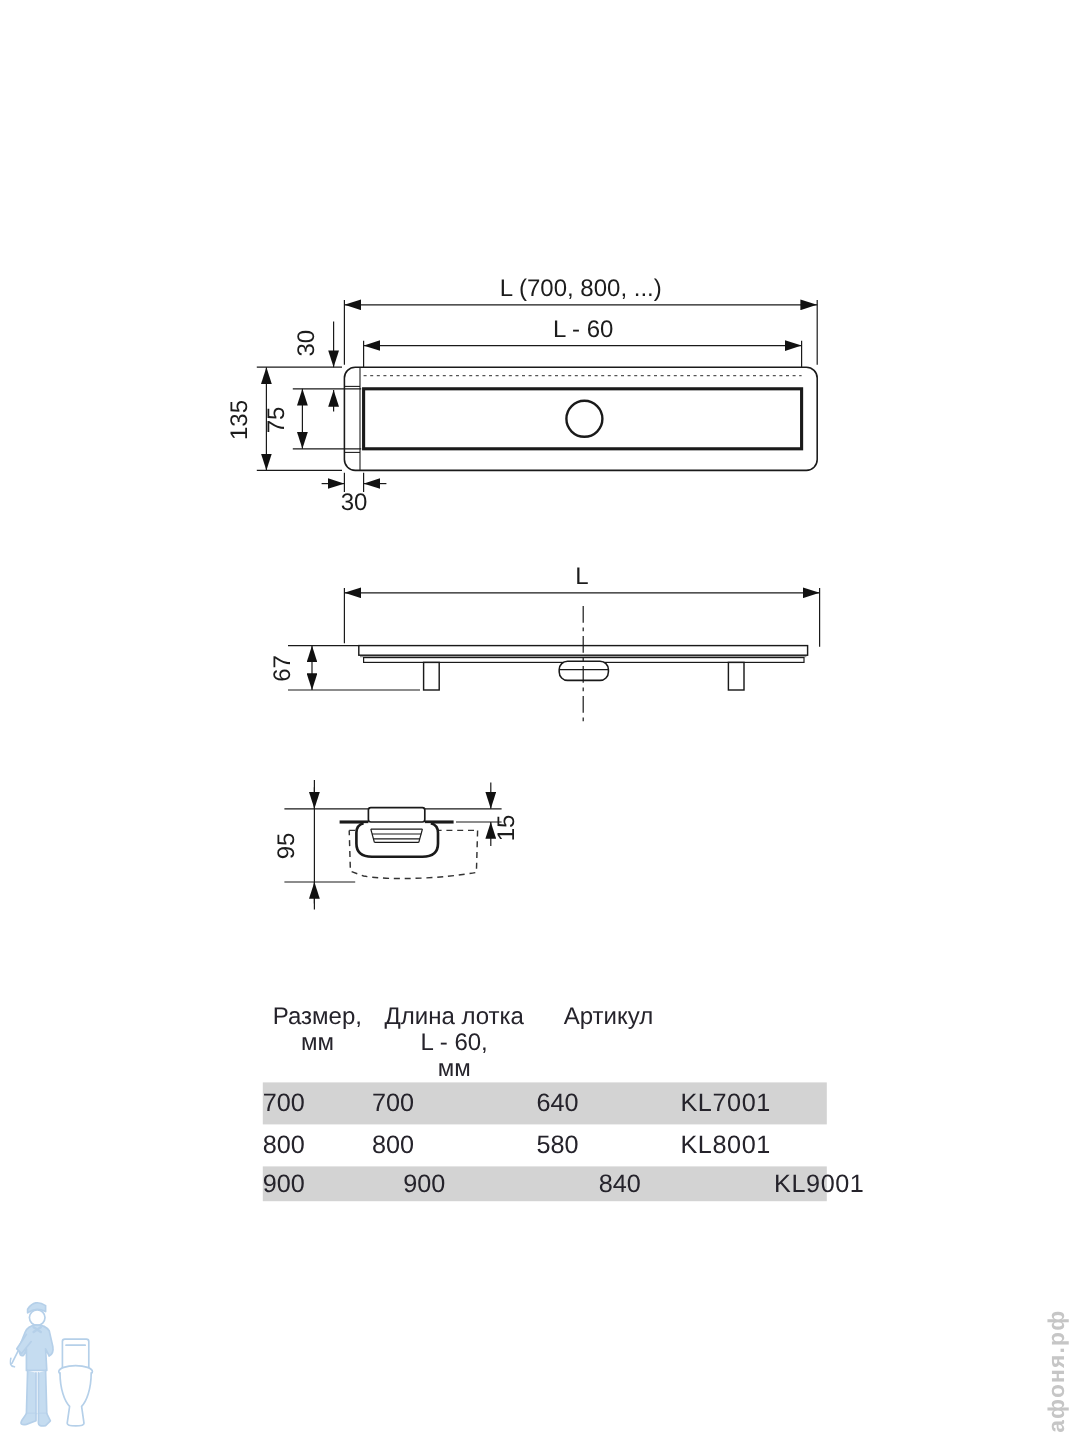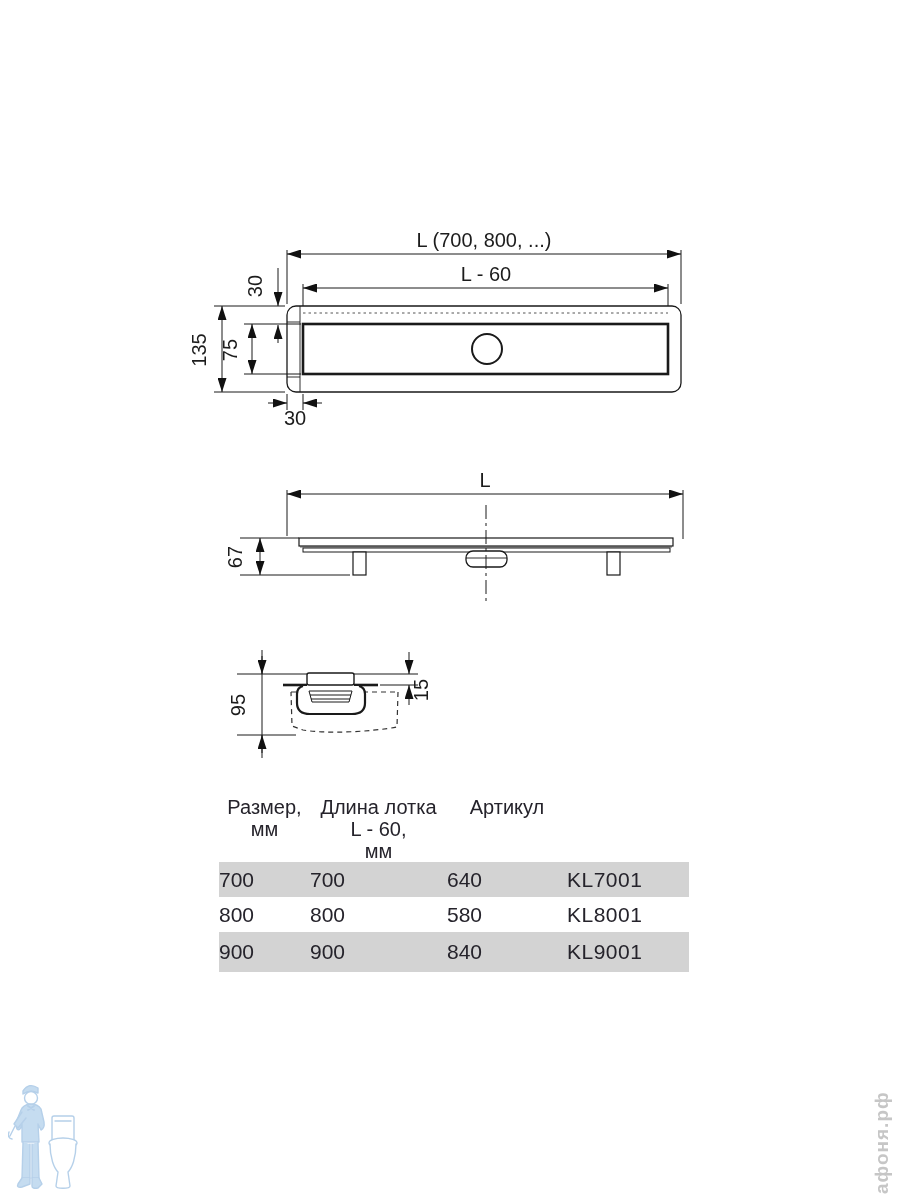--- a/index.html
+++ b/index.html
@@ -6,21 +6,21 @@
   #page{
     position:relative;width:900px;height:1200px;background:#ffffff;overflow:hidden;
     font-family:"Liberation Sans",sans-serif;color:#25232b;
   }
   svg text{
     font-family:"Liberation Sans",sans-serif;
     fill:#1c1c1c;
   }
   .dimtext{font-size:20px;}
   
-  #spec-table{position:absolute;left:219px;top:796px;width:470px;}
+  #spec-table{position:absolute;left:219px;top:836px;width:470px;}
   .thead{
     display:grid;grid-template-columns:91px 137px 120px 122px;
     text-align:center;font-size:20px;line-height:22px;color:#25232b;
   }
   .thead .hcell span{display:block;}
   .hcell.bold{font-weight:normal;}
   .trows{position:absolute;left:0;top:66px;width:470px;}
   .trow{
     display:grid;grid-template-columns:91px 137px 120px 122px;
     align-items:center;font-size:21px;color:#25232b;
@@ -169,21 +169,21 @@
         <div>700</div>
         <div>640</div>
         <div class="sku">KL7001</div>
       </div>
       <div class="trow">
         <div>800</div>
         <div>800</div>
         <div>580</div>
         <div class="sku">KL8001</div>
       </div>
-      <div class="trow stripe" style="height:40px;">
+      <div class="trow stripe" style="height:29px;gap:26px;">
         <div>900</div>
         <div>900</div>
         <div>840</div>
         <div class="sku">KL9001</div>
       </div>
     </div>
   </div>
 
   <svg id="logo-watermark" width="78" height="118" viewBox="0 0 78 118">
     <g stroke="#a9c8e6" stroke-width="1.4" fill="none" stroke-linejoin="round" stroke-linecap="round">

